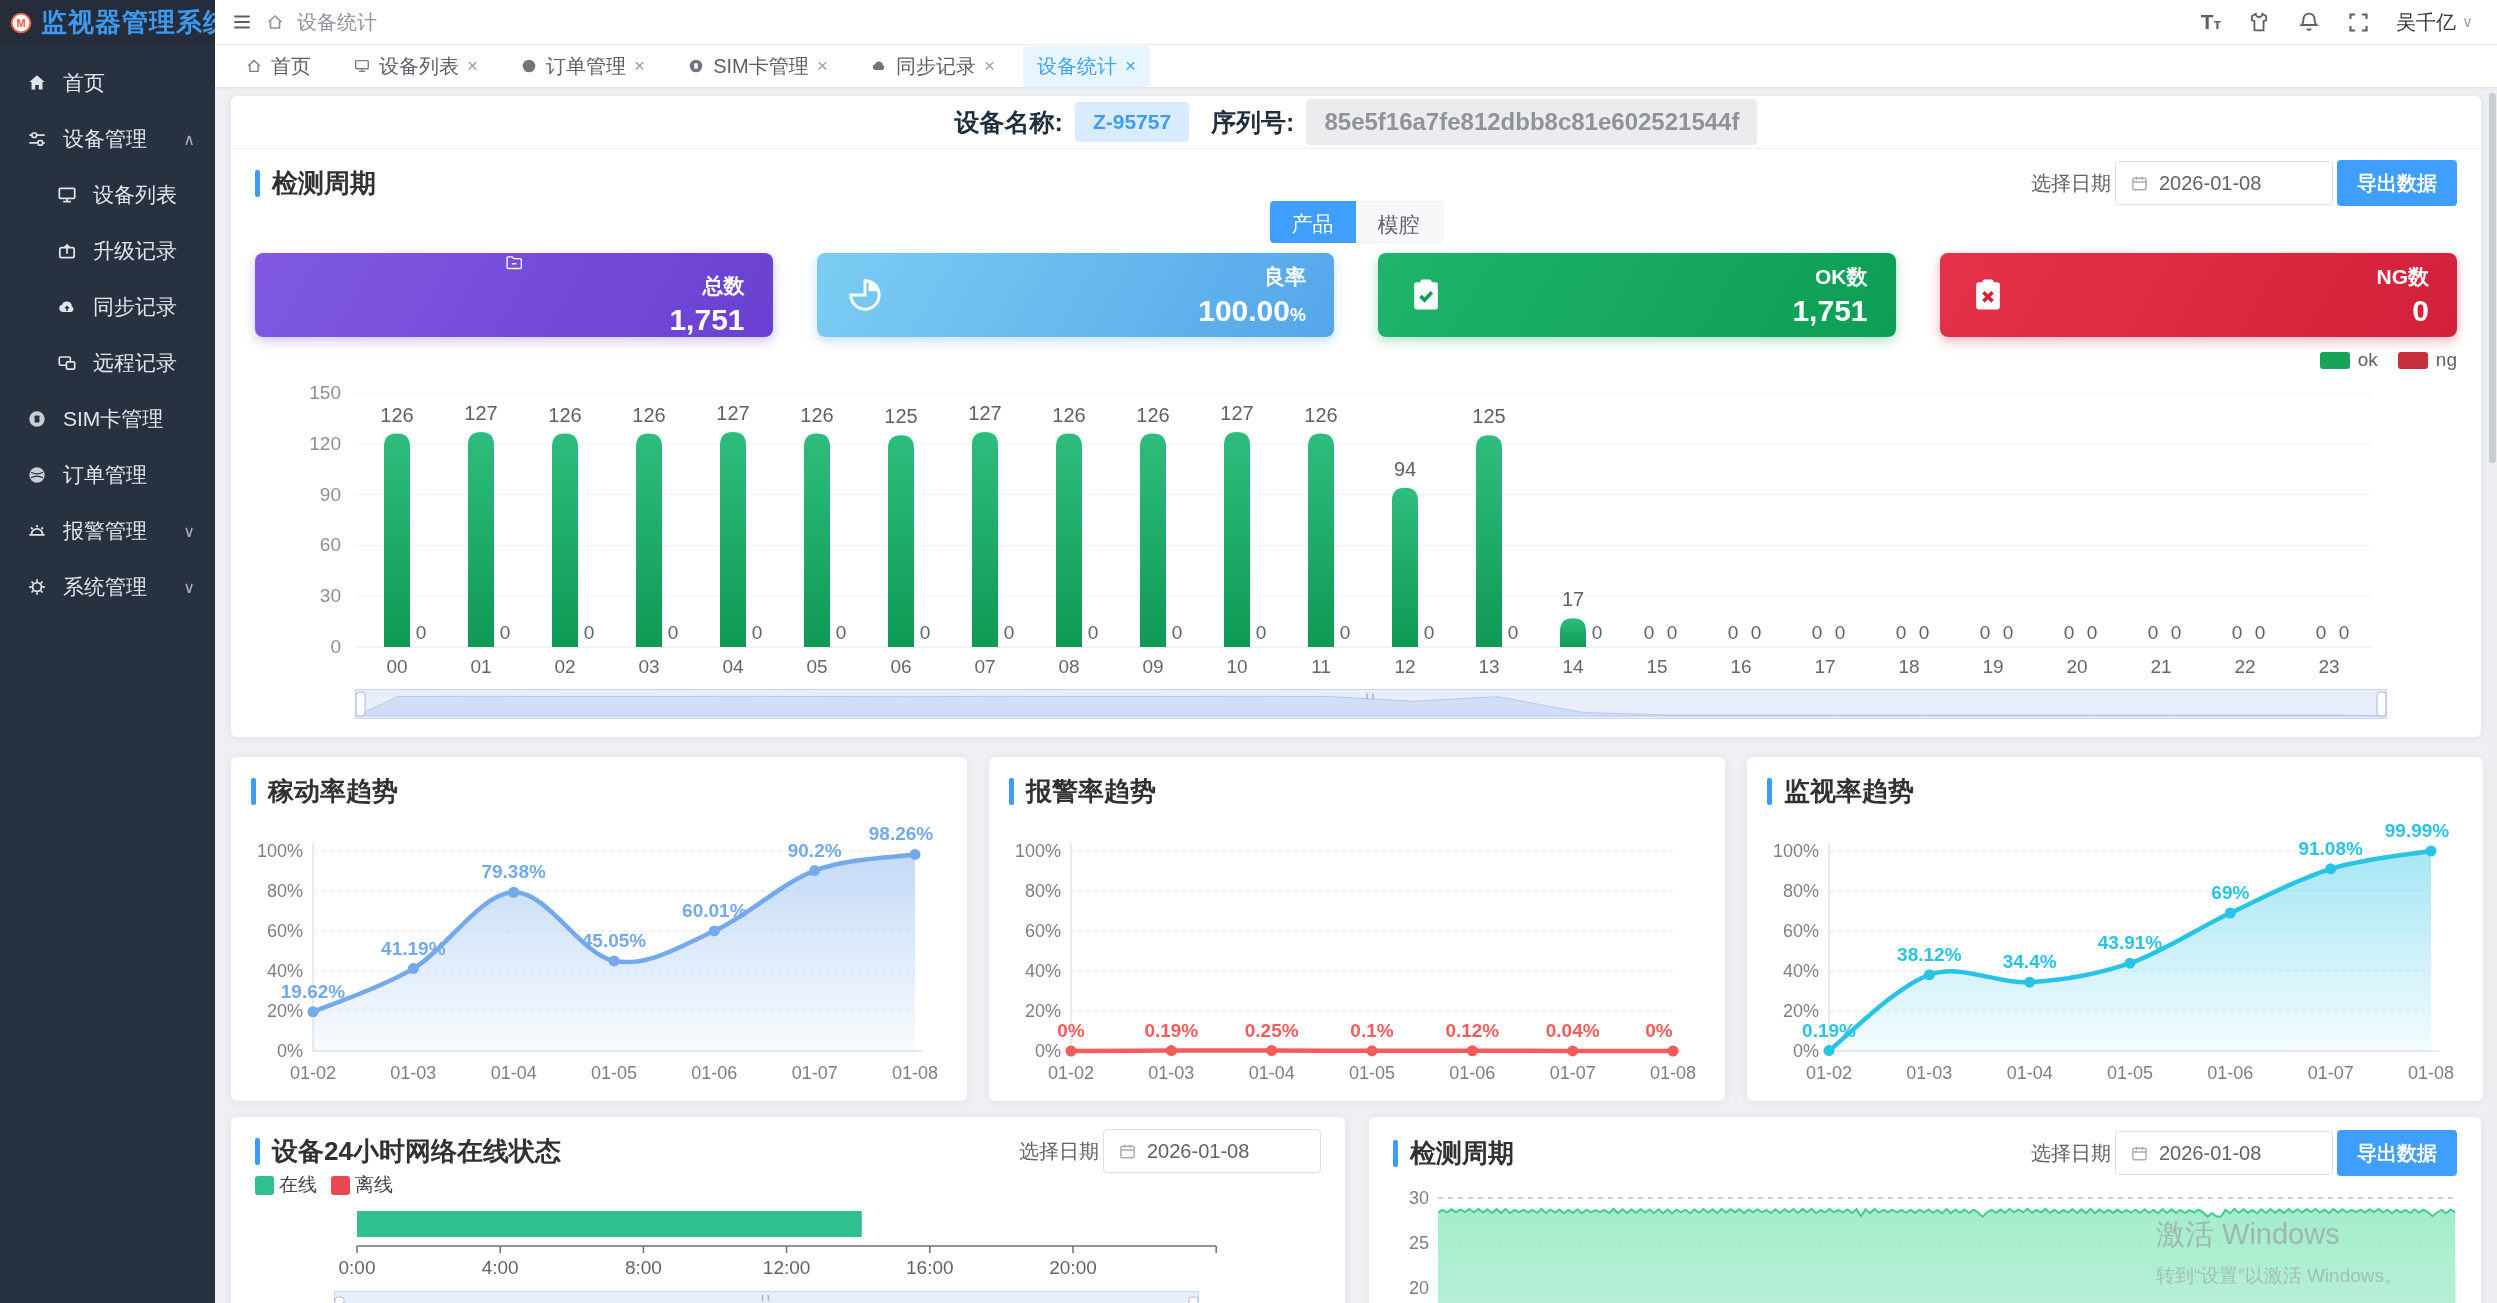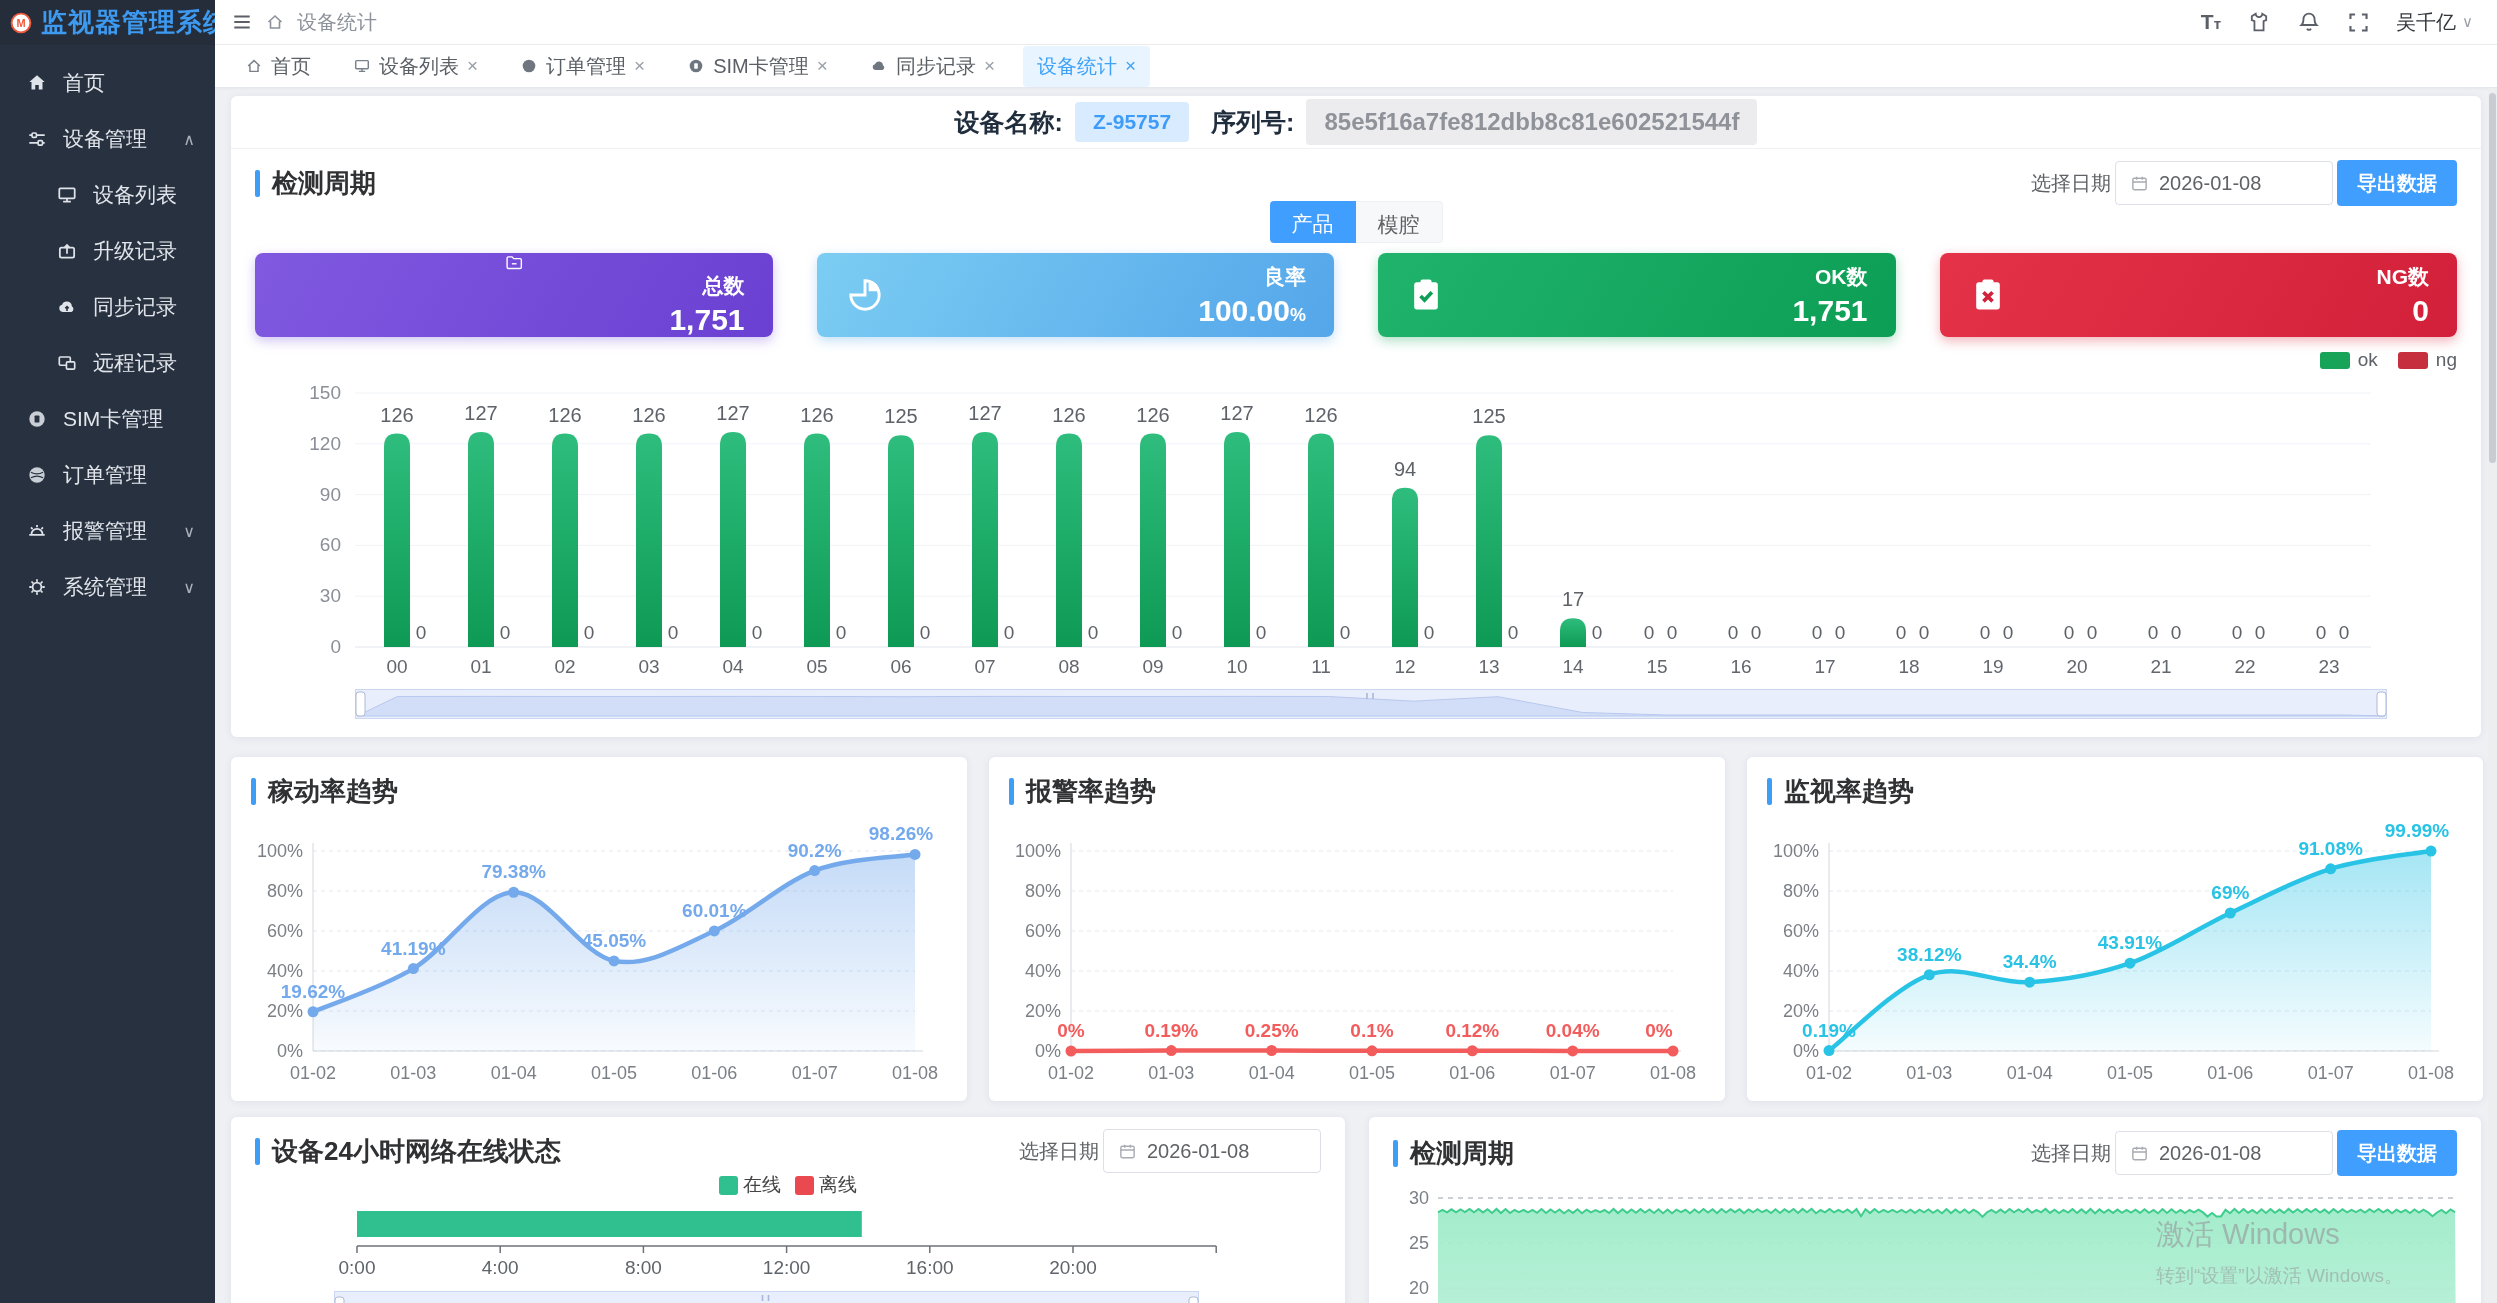--- a/index.html
+++ b/index.html
@@ -69,21 +69,21 @@
 
   
   .row2 { display:flex; gap:22px; margin-top:20px; }
   .trend-card { flex:1; padding:14px 20px 10px; }
   .trend-head { display:flex; align-items:center; height:40px; }
 
   
   .row3 { display:flex; gap:24px; margin-top:16px; align-items:flex-start; }
   .online-card { width:1114px; padding:12px 24px 10px; }
   .cycle-card { flex:1; padding:12px 24px; height:430px; position:relative; overflow:hidden; }
-  .mini-legend { display:flex; justify-content:center; gap:14px; align-items:center; height:24px; }
+  .mini-legend { display:flex; justify-content:flex-start; gap:14px; align-items:center; height:24px; }
   .mini-legend .leg { font-size:19px; color:#444; gap:5px; }
   .mini-legend .chip { width:19px; height:19px; border-radius:3px; }
   .watermark { position:absolute; top:98px; right:78px; color:rgba(150,152,155,.62); pointer-events:none; }
   .watermark .w1 { font-size:29px; }
   .watermark .w2 { font-size:19px; margin-top:8px; color:rgba(150,152,155,.55); }
 
   .page-scrollbar { position:fixed; right:0; top:88px; width:9px; height:1215px; background:#edeef0; }
   .page-scrollbar .thumb { position:absolute; top:5px; left:1px; width:7px; height:370px; background:#c9ccd2; border-radius:4px; }
 
   svg text { font-family:"Liberation Sans",sans-serif; }

